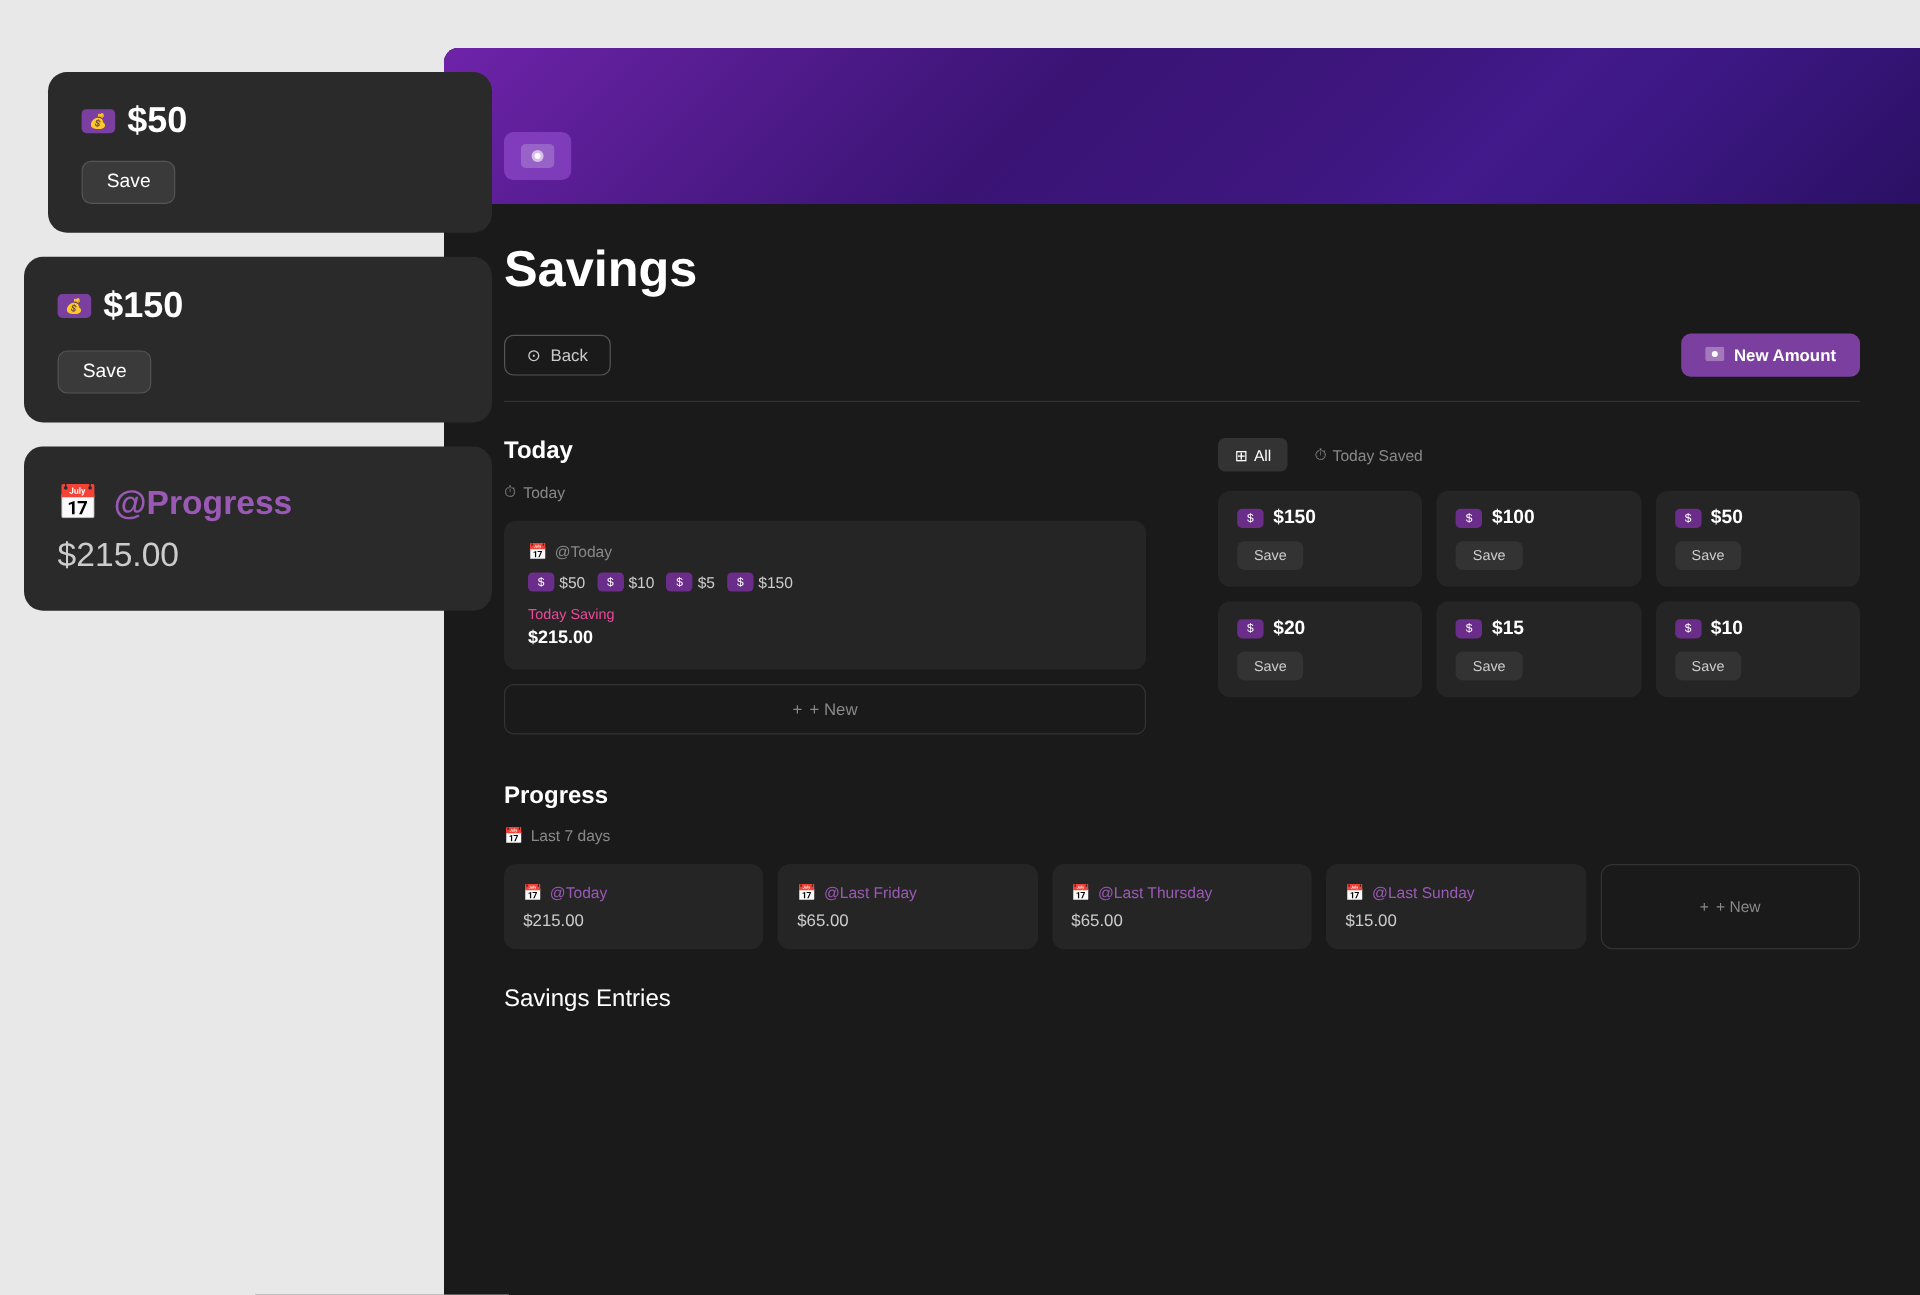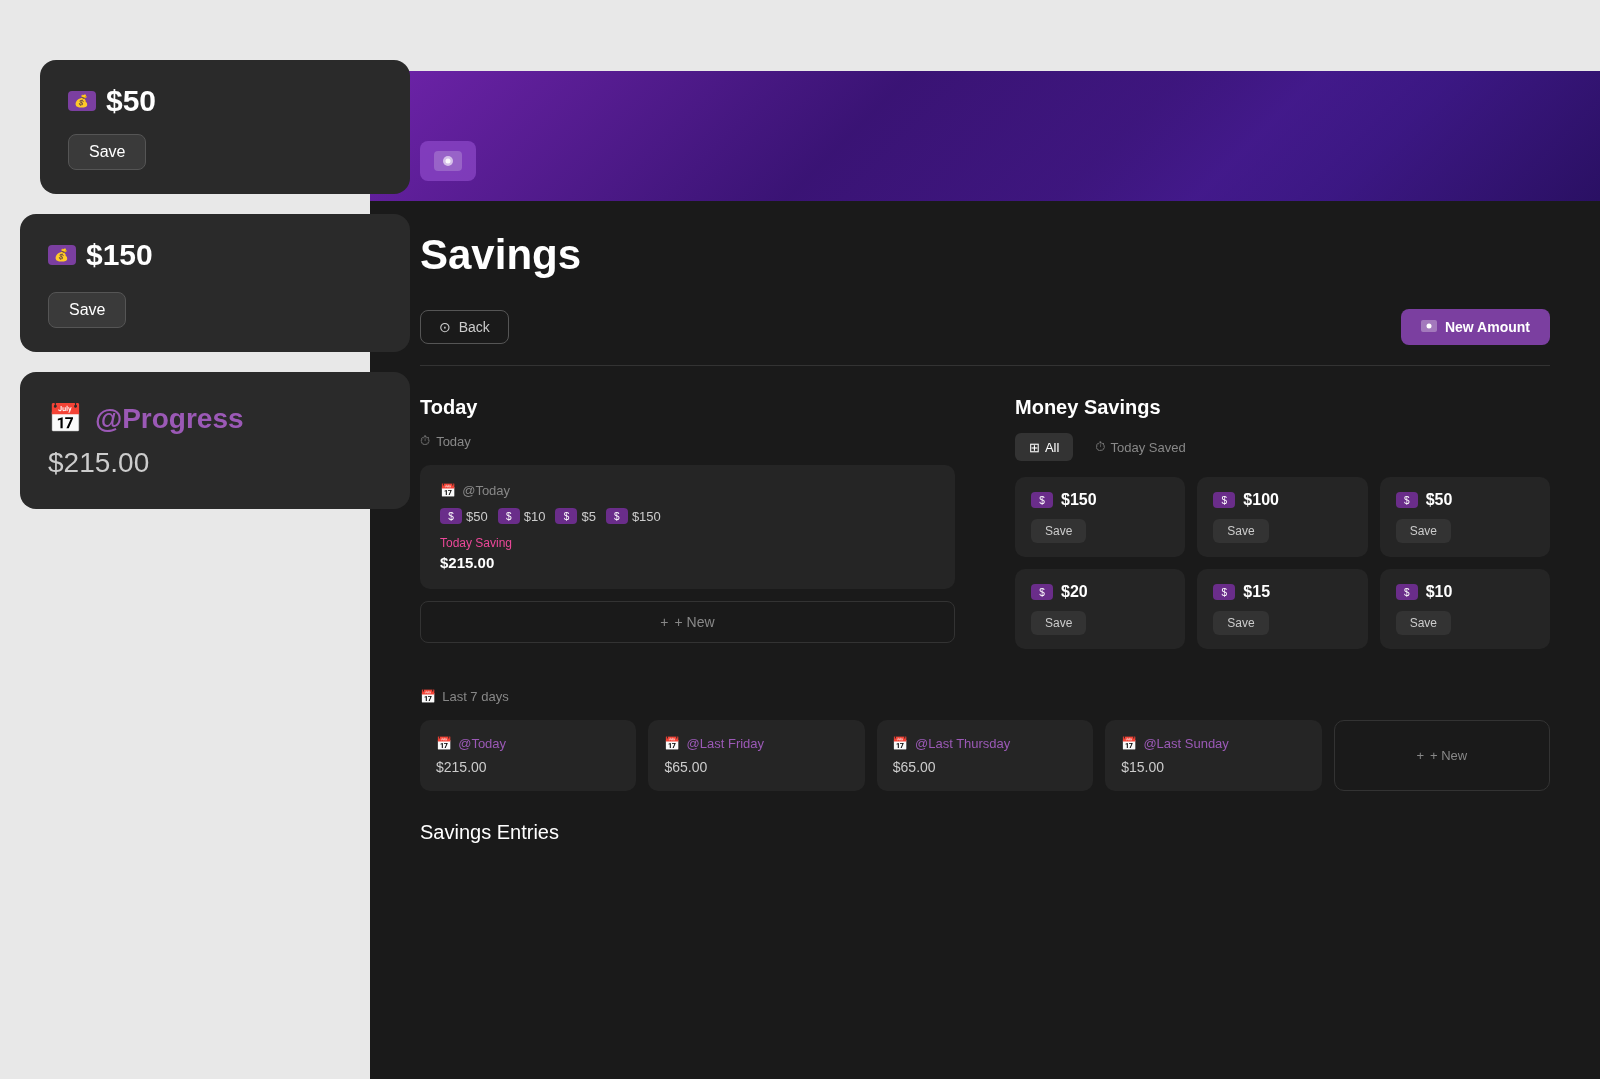--- a/index.html
+++ b/index.html
@@ -92,21 +92,20 @@
     
     .main-panel {
       position: absolute;
       left: 370px;
       top: 40px;
       right: 0;
       bottom: 0;
       background: #1a1a1a;
       border-radius: 12px 0 0 0;
       overflow: hidden;
-      margin-top: 31px;
     }
 
     
     .banner {
       width: 100%;
       height: 130px;
       background: linear-gradient(135deg, #4a1080 0%, #2d1060 30%, #1a0840 60%, #2a1570 80%, #3a1860 100%);
       position: relative;
       overflow: hidden;
     }
@@ -489,21 +488,20 @@
           <div class="today-saving-label">Today Saving</div>
           <div class="today-saving-value">$215.00</div>
         </div>
         <button class="new-btn-outline">
           <span>+</span>
           <span>+ New</span>
         </button>
       </div>
 
       <div>
-        <h2 class="section-title">Money Savings</h2>
         <div class="tabs">
           <div class="tab active">
             <span>⊞</span>
             <span>All</span>
           </div>
           <div class="tab inactive">
             <span>⏱</span>
             <span>Today Saved</span>
           </div>
         </div>
@@ -548,20 +546,21 @@
               <span class="purple-money-icon">$</span>
               <span class="money-card-amount">$10</span>
             </div>
             <button class="money-save-btn">Save</button>
           </div>
         </div>
       </div>
     </div>
 
     <div class="progress-section">
+      <h2 class="section-title">Progress</h2>
       <div class="section-subtitle">
         <span>📅</span>
         <span>Last 7 days</span>
       </div>
       <div class="progress-grid">
         <div class="progress-card">
           <div class="progress-card-header">
             <span>📅</span>
             <span>@Today</span>
           </div>

